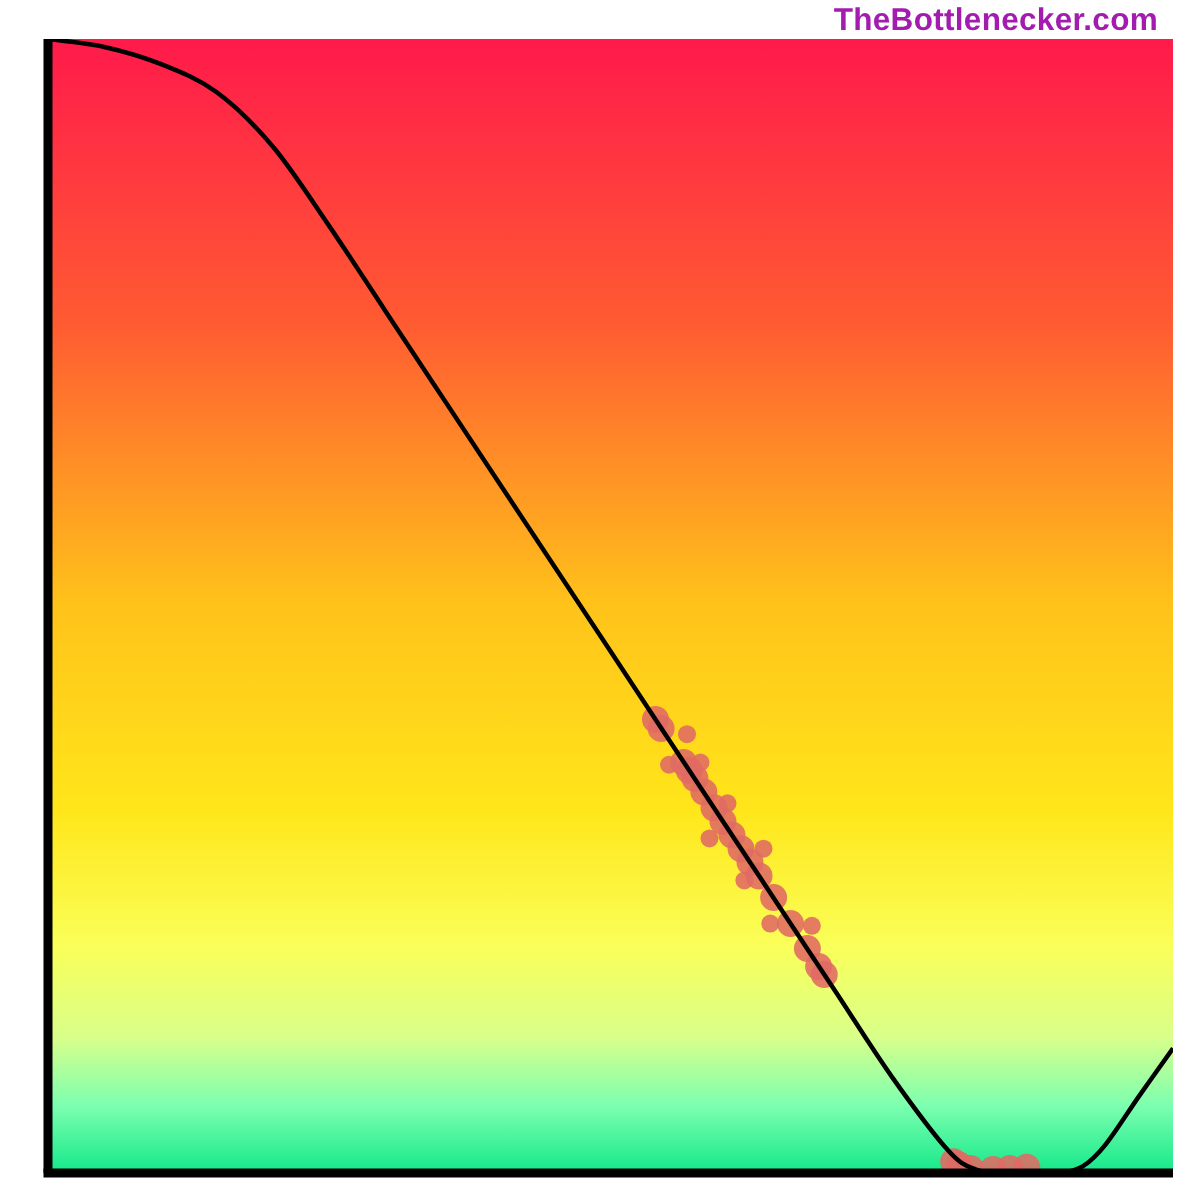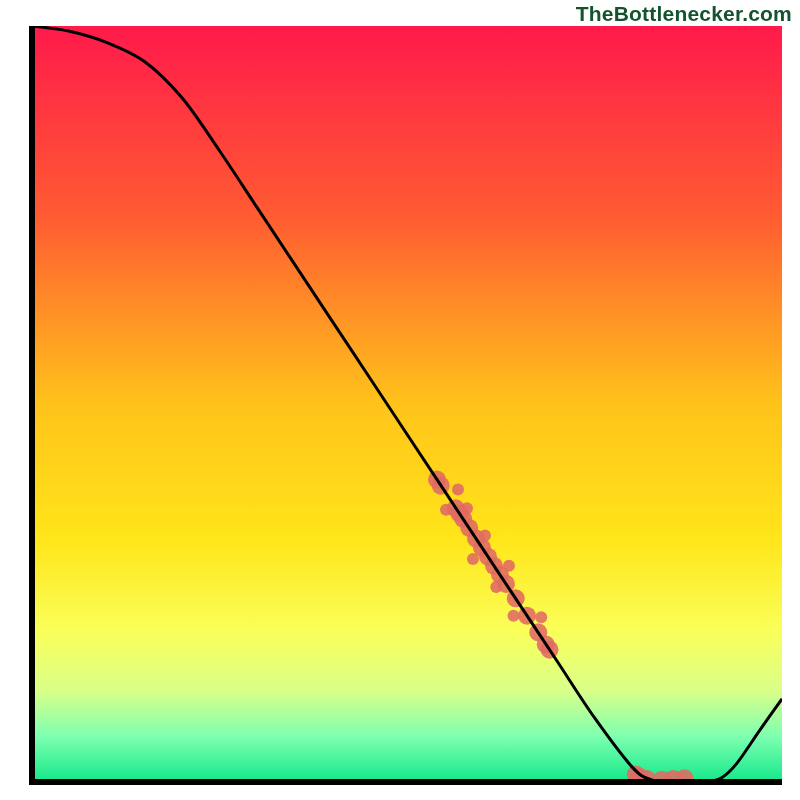--- a/index.html
+++ b/index.html
@@ -16,24 +16,24 @@
     height: 800px;
   }
   svg.chart {
     display: block;
     width: 800px;
     height: 800px;
   }
   .watermark {
     position: absolute;
     top: 2px;
-    right: 8px;
+    right: 28px;
     font-size: 21px;
     font-weight: bold;
-    color: #14532d;
+    color: #a21caf;
     letter-spacing: 0.2px;
   }
 </style>
 </head>
 <body>
 
 <div class="chart-container">
   <svg class="chart" viewBox="0 0 800 800">
     <defs>
       <linearGradient id="bg-grad" x1="0" y1="0" x2="0" y2="1">

